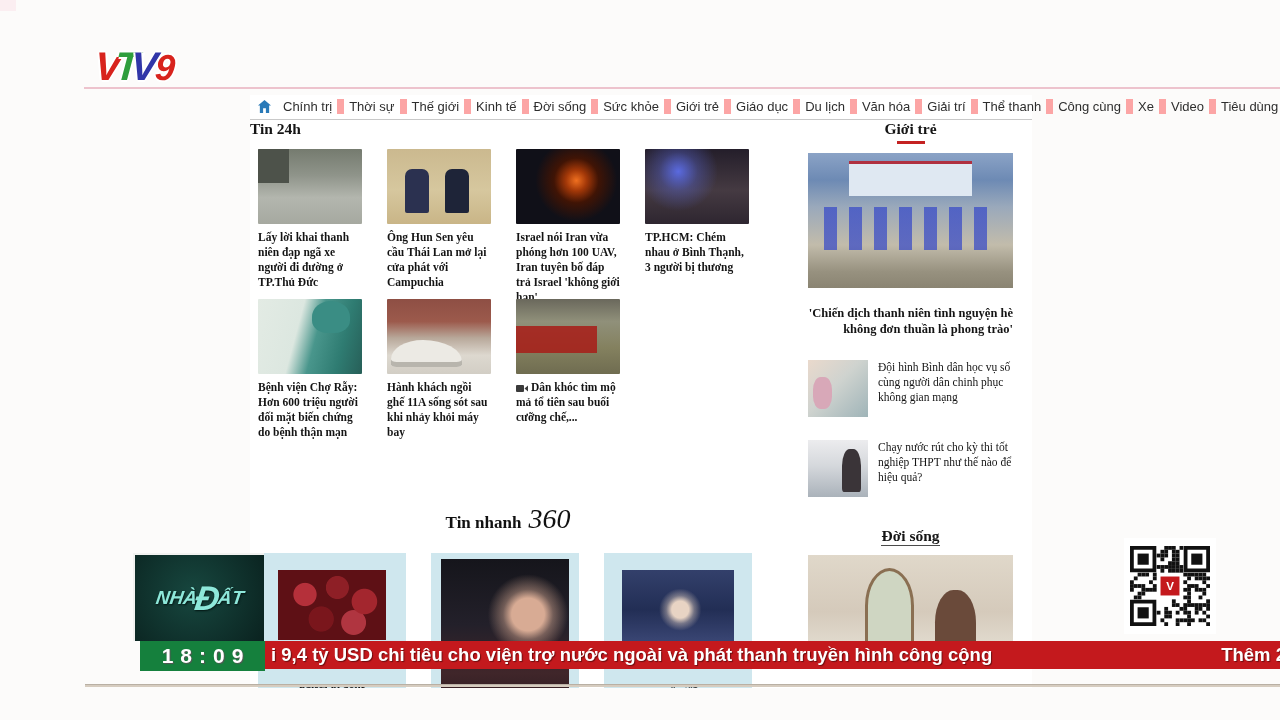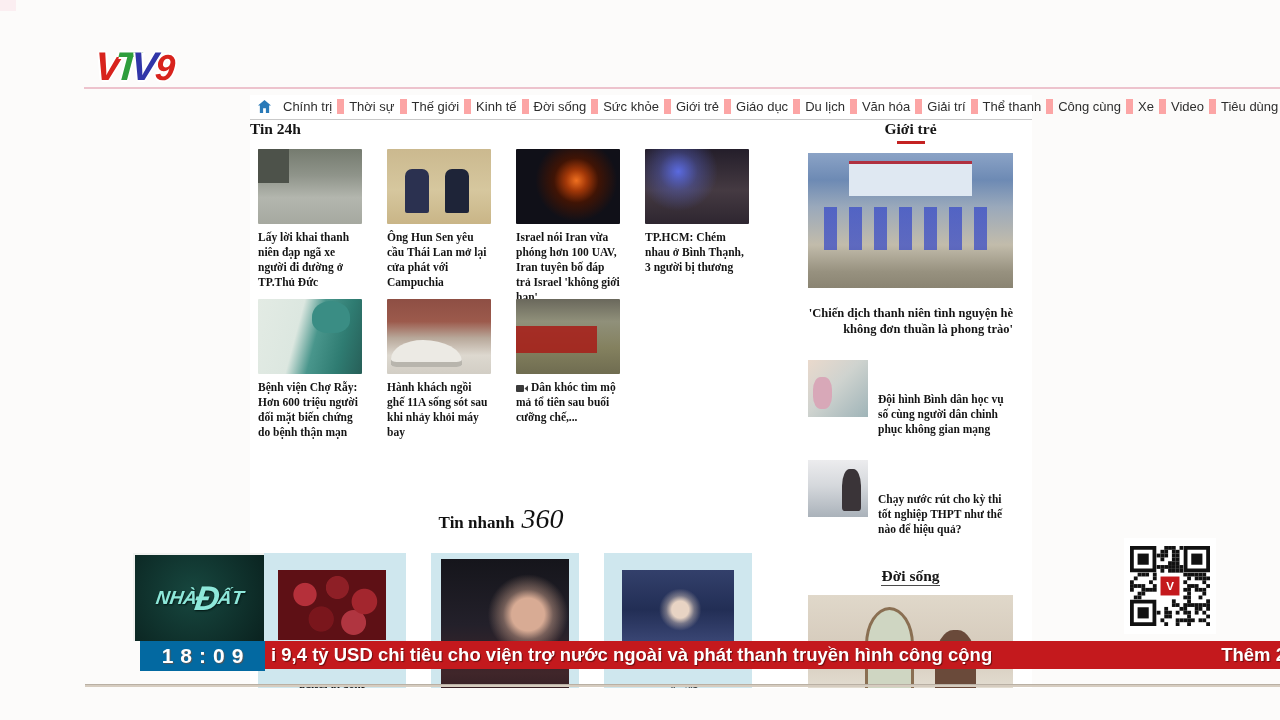--- a/index.html
+++ b/index.html
@@ -60,21 +60,21 @@
         linear-gradient(180deg,#241e2a 0%,#453a42 55%,#2e2630 100%); }
   .t6 { background:linear-gradient(105deg,#e3ebe4 0%,#dce7e0 38%,#49968c 55%,#2f7c72 78%,#275f58 100%); }
   .t6::before { left:52%; top:3%; width:36%; height:42%; background:#3a8d84; border-radius:50% 50% 40% 40%; }
   .t7 { background:linear-gradient(180deg,#8e4f44 0%,#9c5a4c 30%,#b8a89a 52%,#ddd8cf 75%,#d2cec5 100%); }
   .t7::after { left:4%; top:54%; width:68%; height:36%; background:#eceae4;
     border-radius:45% 55% 8% 8% / 70% 80% 10% 10%; box-shadow:inset 0 -5px 0 #b8b5ad; }
   .t8 { background:linear-gradient(180deg,#6a685c 0%,#90907a 30%,#84815f 65%,#6f6c50 100%); }
   .t8::before { left:0; top:36%; width:78%; height:36%; background:rgba(168,28,24,.85); }
 
   
-  .tn360 { position:absolute; left:1px; top:383px; width:500px; text-align:center;
+  .tn360 { position:absolute; left:8px; top:383px; width:500px; text-align:center;
     font-family:"Liberation Serif", serif; color:#111; }
   .tn360 .t { font-weight:700; font-size:17px; }
   .tn360 .n { font-style:italic; font-size:28px; font-weight:400; margin-left:7px; }
   .cards { position:absolute; left:8px; top:433px; display:flex; gap:25px; z-index:2; }
   .card { width:148px; height:154px; background:#cfe7ee; overflow:hidden; text-align:center;
     display:flex; flex-direction:column; align-items:center; padding-top:17px; cursor:pointer; }
   .card.mid { padding-top:6px; }
   .cimg { position:relative; flex:0 0 auto; }
   .c1 { width:108px; height:70px;
     background:radial-gradient(circle at 25% 35%,#b5303a 0 12%,rgba(0,0,0,0) 13%),
@@ -104,43 +104,43 @@
   .feat-cap { font-family:"Liberation Serif", serif; font-weight:700; font-size:12.5px;
     line-height:1.25; color:#141414; margin-top:18px; cursor:pointer;text-align:right; }
   .gt-item { display:flex; gap:10px; margin-top:23px; cursor:pointer; }
   .gt-th { position:relative; flex:0 0 auto; width:60px; height:57px; overflow:hidden; background:#888; }
   .gt-th::before,.gt-th::after { content:""; position:absolute; }
   .g1 { background:linear-gradient(135deg,#ead9cc 0%,#cfd3cf 45%,#9fb4b8 100%); }
   .g1::before { left:8%; top:30%; width:32%; height:56%; background:#d8a8b8; border-radius:40%; }
   .g2 { background:radial-gradient(circle at 50% 60%,#6a5560 0%,rgba(0,0,0,0) 55%),#1f1a22; }
   .g3 { background:linear-gradient(180deg,#ececee 0%,#d5d8dc 45%,#aab2ba 100%); }
   .g3::after { left:56%; top:16%; width:32%; height:74%; background:#3a3438; border-radius:40% 40% 10% 10%; }
-  .gt-item p { font-family:"Liberation Serif", serif; font-weight:700; font-size:11.5px;
-    line-height:1.3; color:#141414;margin-top:32px; }
+  .gt-item p { font-family:"Liberation Serif", serif; font-weight:400; font-size:11.5px;
+    line-height:1.3; color:#141414; }
   .ds-head { margin-top:30px; }
   .ds-head .u { border-bottom:1px solid #4a4a4a; padding-bottom:1px; }
   .ds-img { position:relative; width:205px; height:103px; margin-top:10px; overflow:hidden; cursor:pointer;
     background:linear-gradient(180deg,#e0d8ca 0%,#d5cabb 55%,#e6e1d6 100%); }
   .ds-img::before { content:""; position:absolute; left:28%; top:12%; width:21%; height:86%;
     border:3px solid #8a6f52; border-radius:50% 50% 4px 4px / 40% 40% 4px 4px; background:#cfd6c2; }
   .ds-img::after { content:""; position:absolute; left:62%; top:34%; width:20%; height:70%;
     background:#6a4a3a; border-radius:45% 45% 20% 20%; }
 
   
   .prog-logo { position:absolute; left:133px; top:553px; width:131px; height:88px; z-index:10;
     background:radial-gradient(circle at 45% 45%,#17473f 0%,#0d2understood623 100%);
     background:radial-gradient(circle at 45% 45%,#17473f 0%,#0a221f 100%);
     display:flex; align-items:center; justify-content:center;
     border-top:2px solid #f2f2f0; border-left:2px solid #f2f2f0; }
   .prog-logo .pl { color:#8ee8da; font-style:italic; font-weight:700; letter-spacing:0;
     text-shadow:1px 1px 2px #031512; transform:skewX(-8deg); white-space:nowrap; }
   .pl-a,.pl-c { font-size:19px; }
   .pl-b { font-size:34px; color:#49c2b2; margin:0 -2px; }
   .clock { position:absolute; left:140px; top:641px; width:125px; height:30px; z-index:10;
-    background:#0369a1; color:#fff; font-weight:700; font-size:21px; letter-spacing:7px;
+    background:#15803d; color:#fff; font-weight:700; font-size:21px; letter-spacing:7px;
     display:flex; align-items:center; justify-content:center; padding-left:7px;
     text-shadow:1px 1px 1px #555; }
   .ticker { position:absolute; left:265px; top:641px; width:1015px; height:28px; z-index:10;
     background:#c4191d; color:#fff; display:flex; align-items:center; justify-content:space-between;
     font-weight:700; font-size:18.5px; padding:0 0 0 6px; overflow:hidden;
     text-shadow:1px 1px 1px #6e0c0e; white-space:nowrap; }
   .ticker .more { margin-right:-6px; }
   .qr { position:absolute; left:1124px; top:538px; width:92px; height:96px; background:#fff;
     z-index:5; display:flex; align-items:center; justify-content:center; }
 </style>

